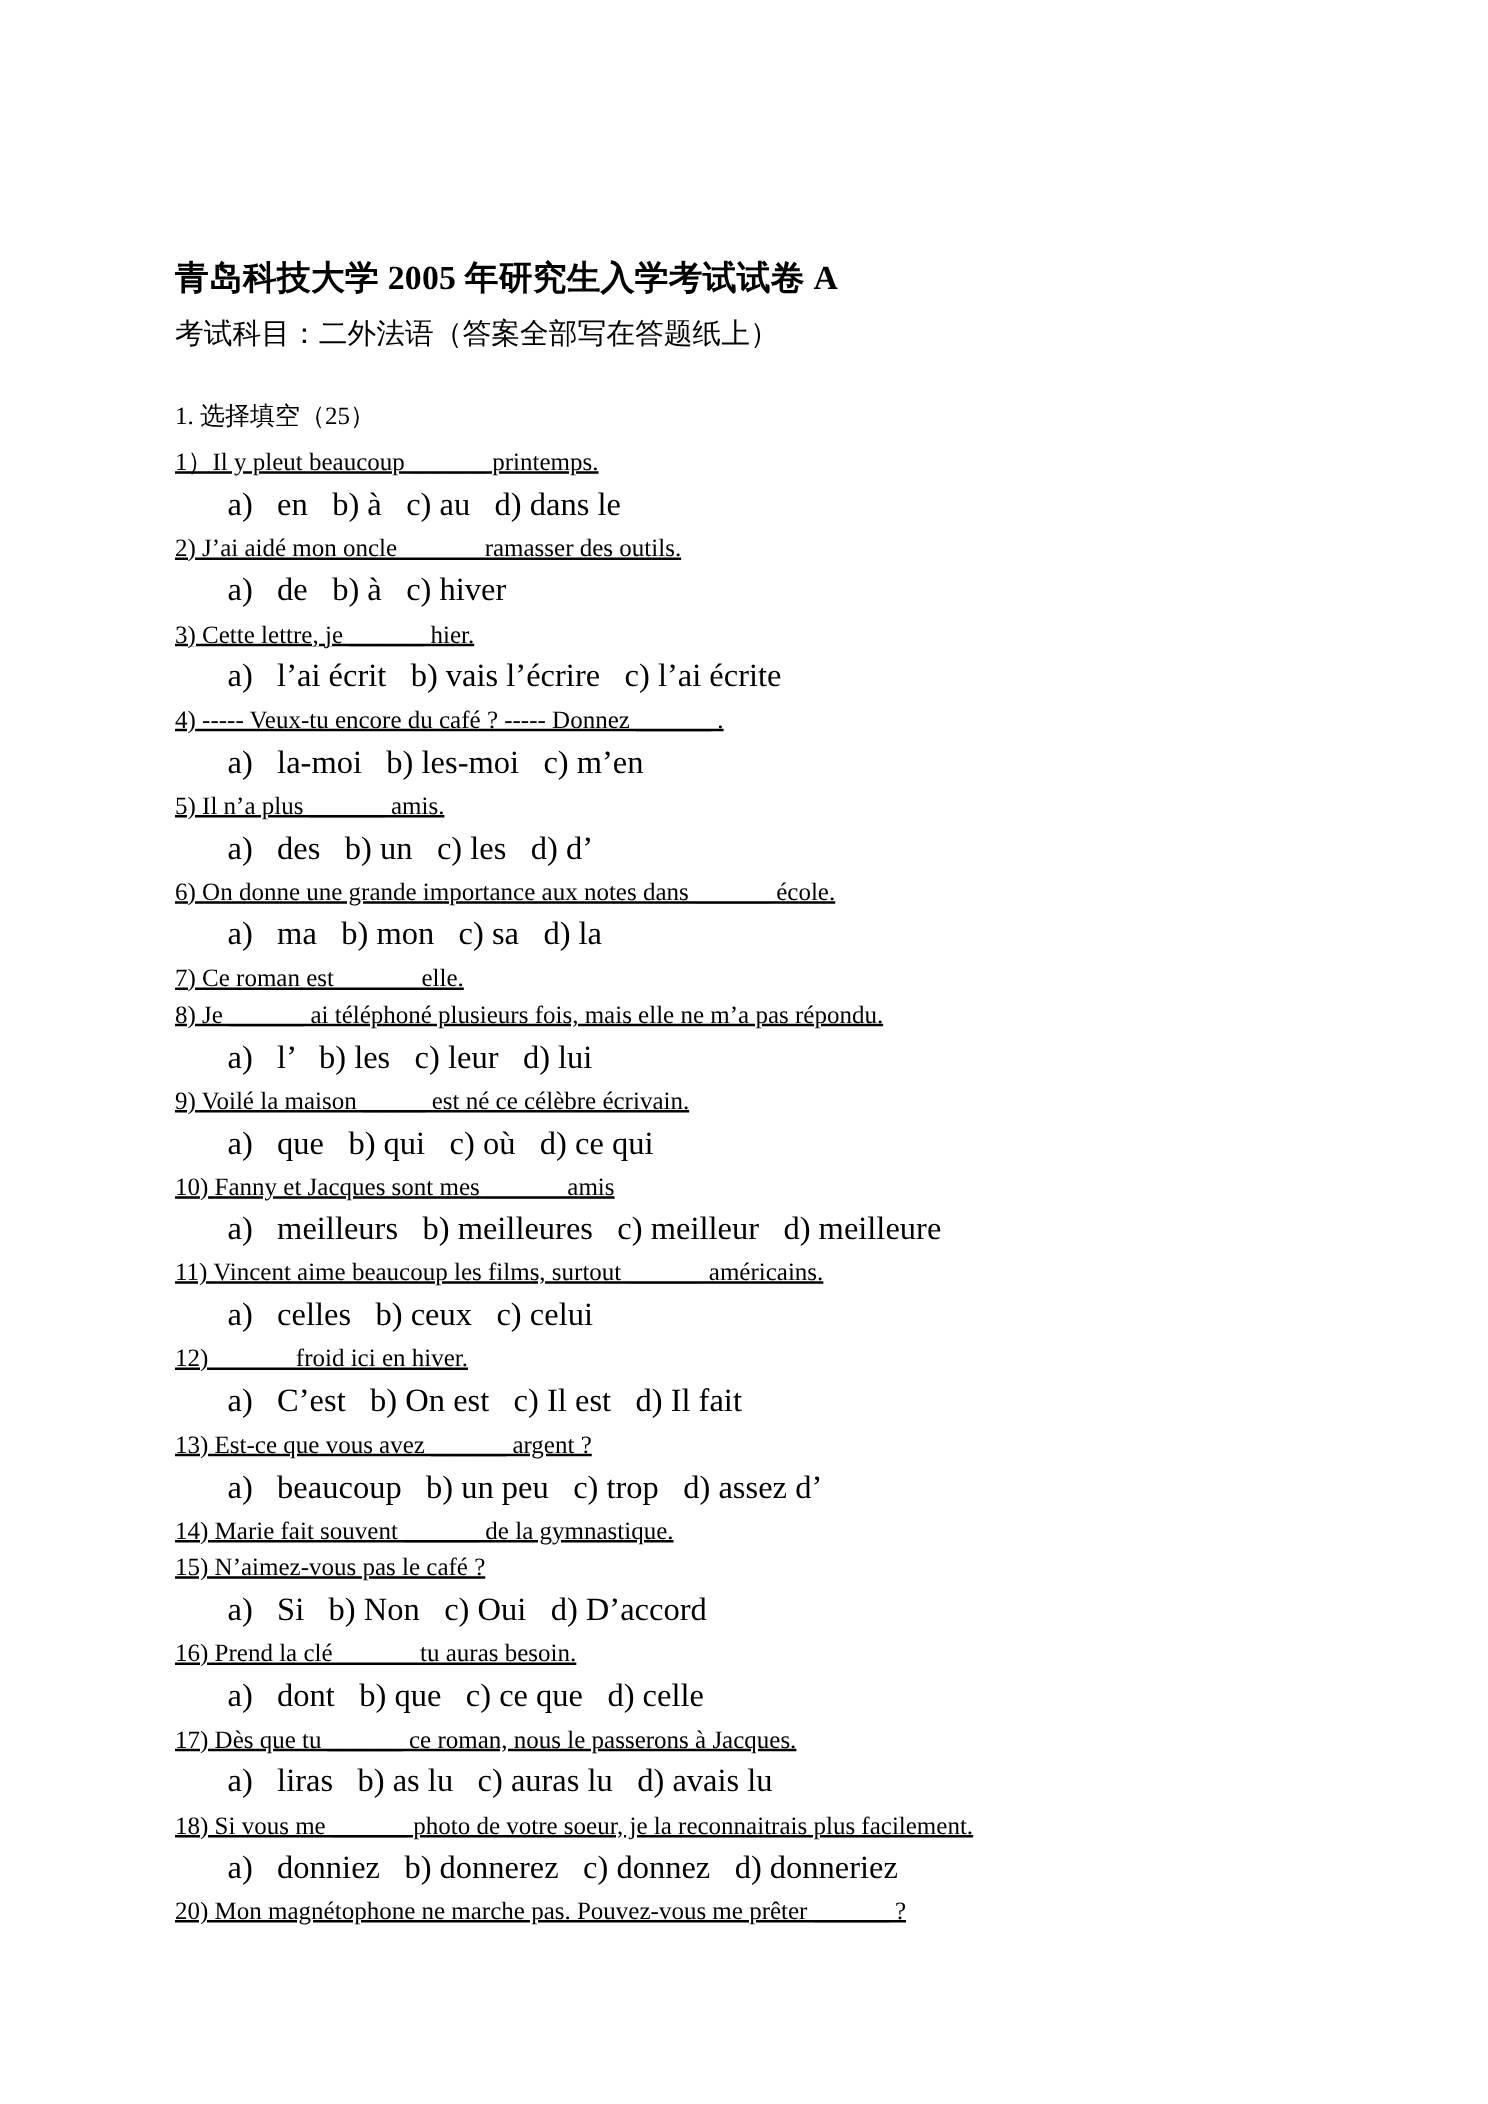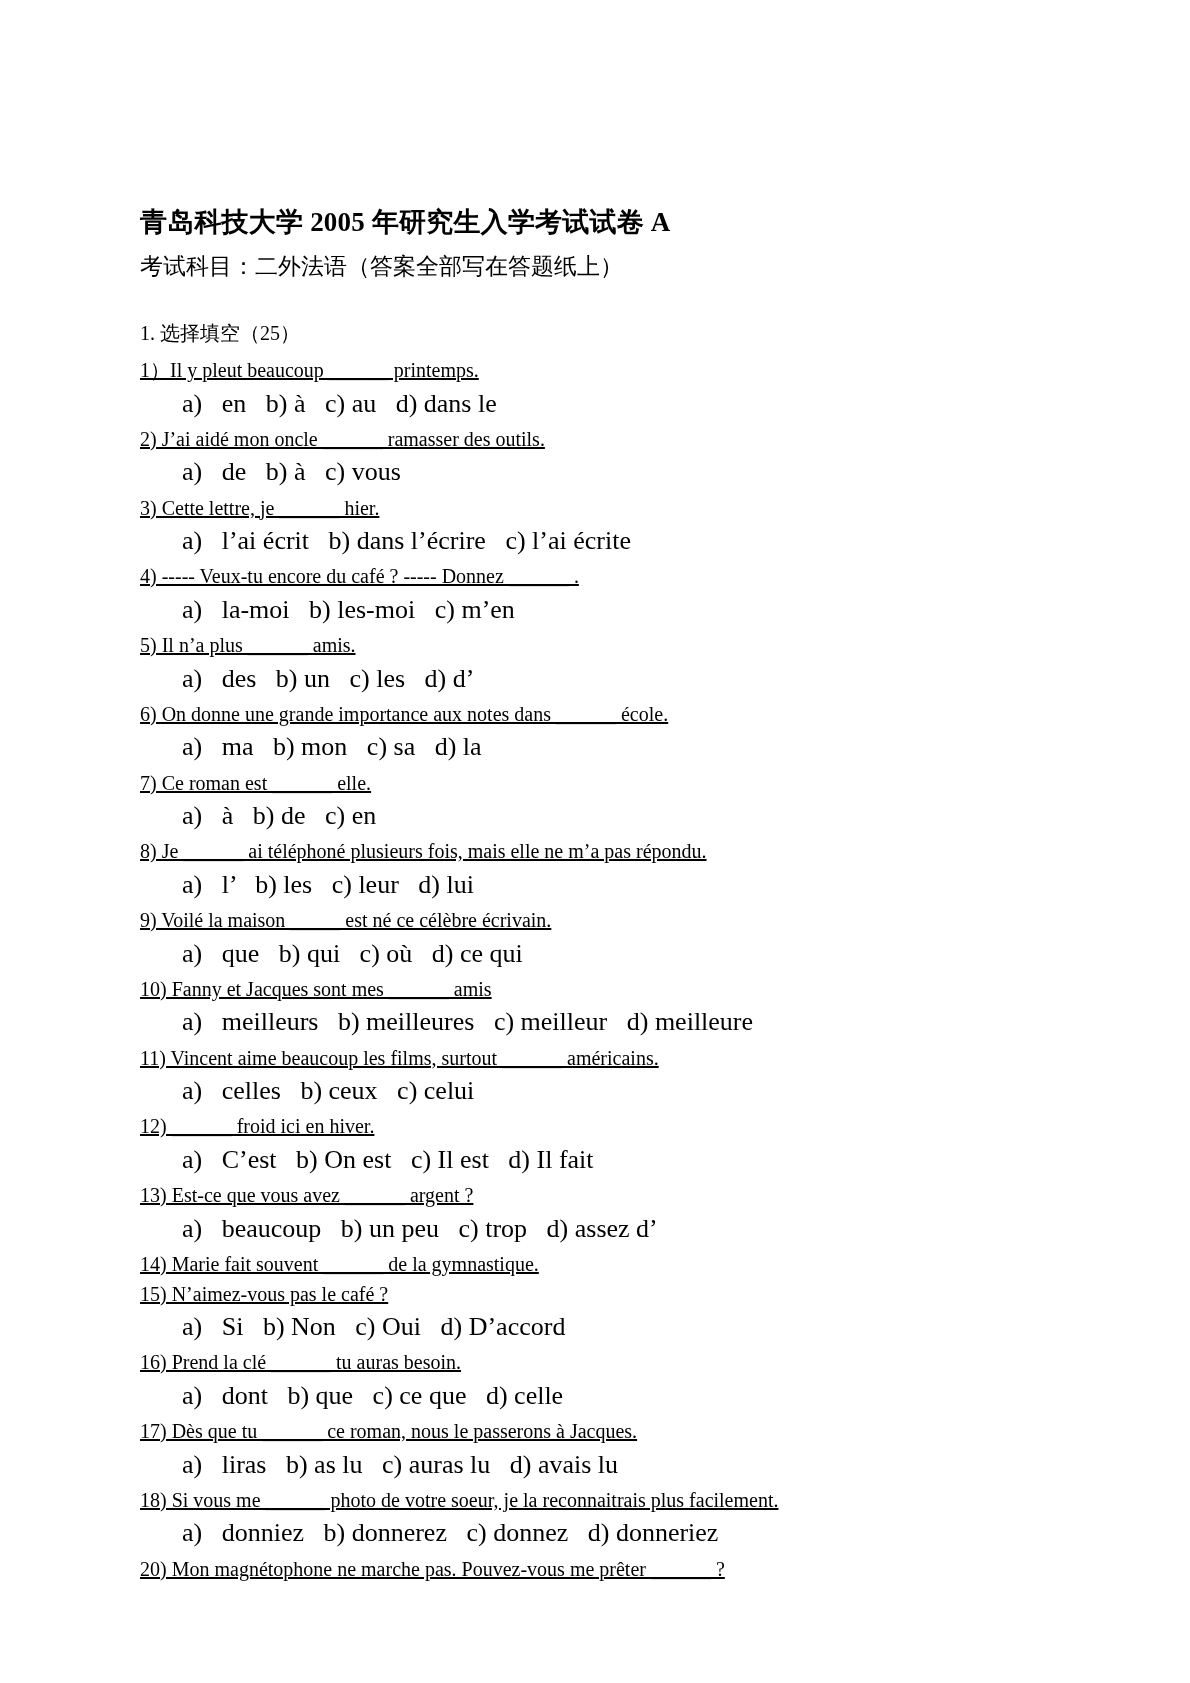--- a/index.html
+++ b/index.html
@@ -70,46 +70,45 @@
 
   <div class="q-list">
 
     <div class="q-block">
       <p class="q-stem">1）Il y pleut beaucoup ______ printemps.</p>
       <p class="q-options">a)   en   b) à   c) au   d) dans le</p>
     </div>
 
     <div class="q-block">
       <p class="q-stem">2) J’ai aidé mon oncle ______ ramasser des outils.</p>
-      <p class="q-options">a)   de   b) à   c) vous</p>
+      <p class="q-options">a)   de   b) à   c) hiver</p>
     </div>
 
     <div class="q-block">
       <p class="q-stem">3) Cette lettre, je ______ hier.</p>
-      <p class="q-options">a)   l’ai écrit   b) dans l’écrire   c) l’ai écrite</p>
+      <p class="q-options">a)   l’ai écrit   b) vais l’écrire   c) l’ai écrite</p>
     </div>
 
     <div class="q-block">
       <p class="q-stem">4) ----- Veux-tu encore du café ? ----- Donnez ______ .</p>
       <p class="q-options">a)   la-moi   b) les-moi   c) m’en</p>
     </div>
 
     <div class="q-block">
       <p class="q-stem">5) Il n’a plus ______ amis.</p>
       <p class="q-options">a)   des   b) un   c) les   d) d’</p>
     </div>
 
     <div class="q-block">
       <p class="q-stem">6) On donne une grande importance aux notes dans ______ école.</p>
       <p class="q-options">a)   ma   b) mon   c) sa   d) la</p>
     </div>
 
     <div class="q-block">
       <p class="q-stem">7) Ce roman est ______ elle.</p>
-      <p class="q-options">a)   à   b) de   c) en</p>
     </div>
 
     <div class="q-block">
       <p class="q-stem">8) Je ______ ai téléphoné plusieurs fois, mais elle ne m’a pas répondu.</p>
       <p class="q-options">a)   l’   b) les   c) leur   d) lui</p>
     </div>
 
     <div class="q-block">
       <p class="q-stem">9) Voilé la maison _____ est né ce célèbre écrivain.</p>
       <p class="q-options">a)   que   b) qui   c) où   d) ce qui</p>

